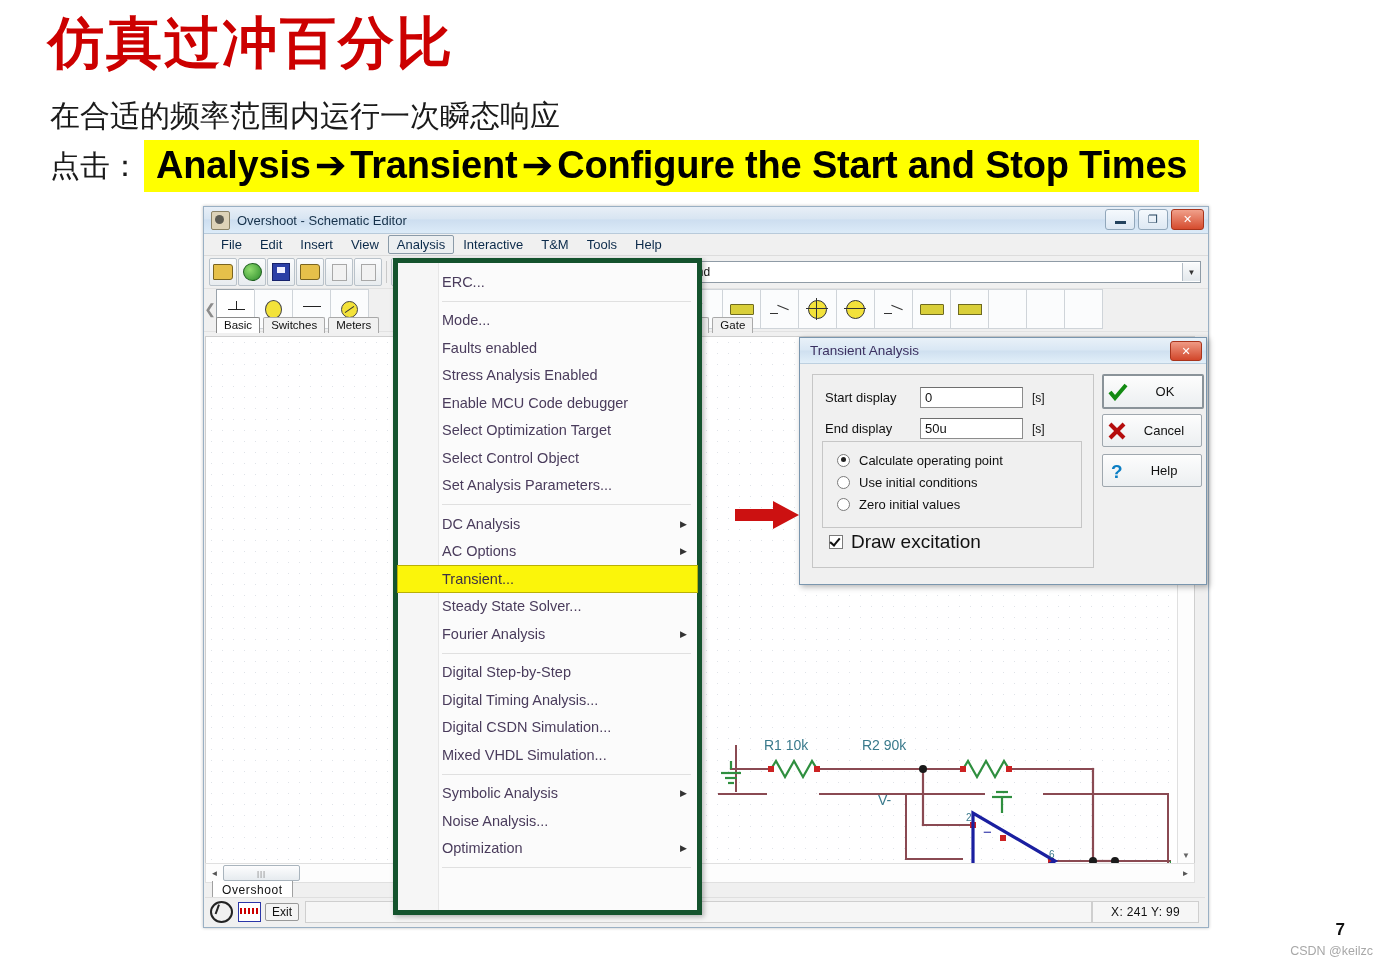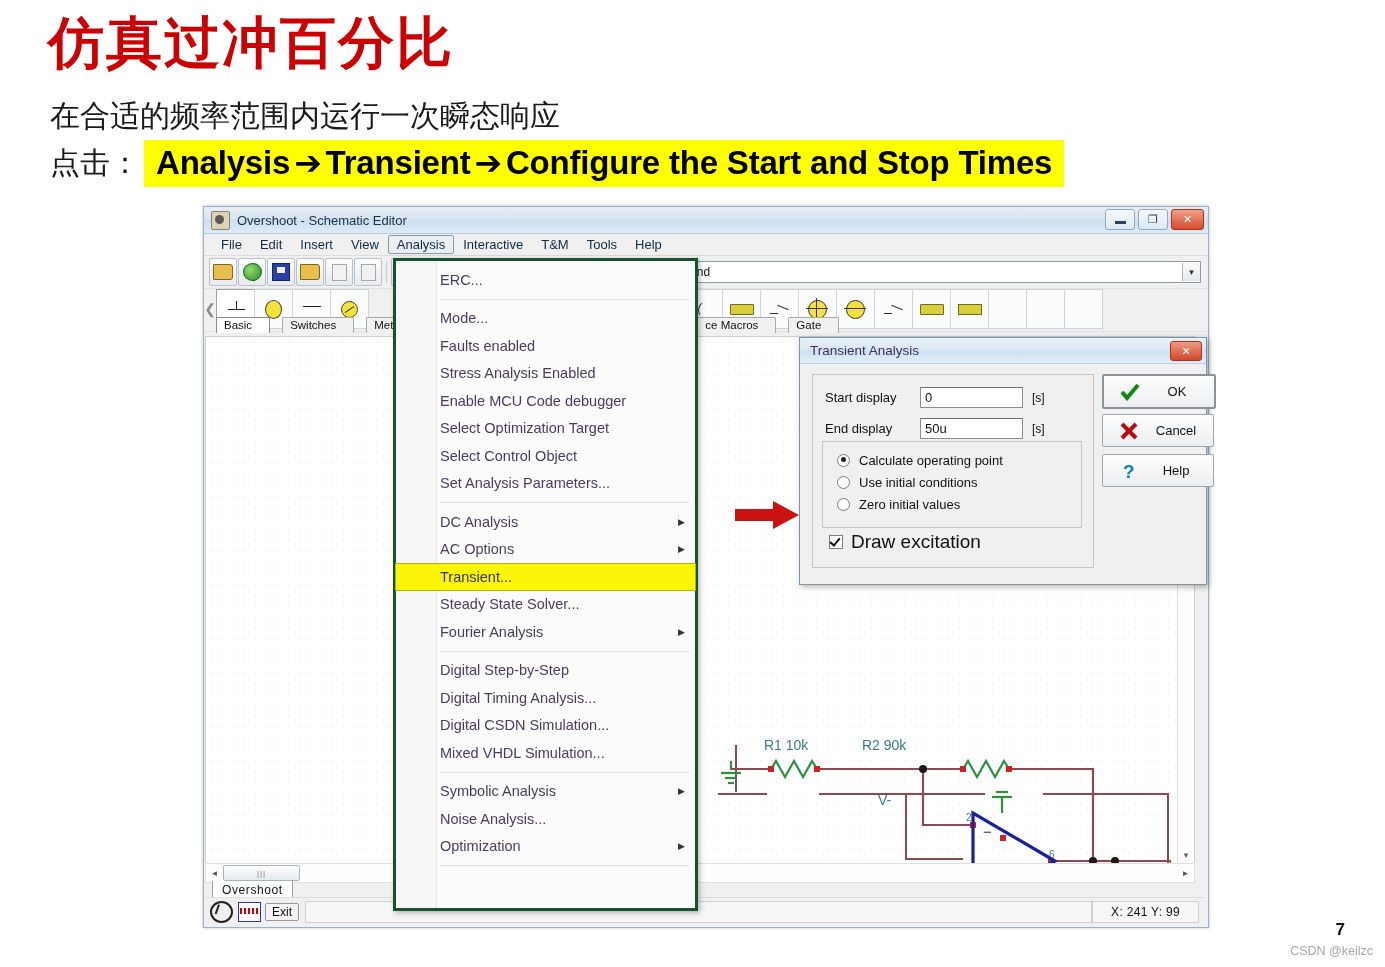--- a/index.html
+++ b/index.html
@@ -22,21 +22,21 @@
   }
   #click-row{
     position:absolute;left:50px;top:140px;display:flex;align-items:center;
   }
   #click-label{
     font-size:30px;color:#1a1a1a;white-space:nowrap;
     font-family:"Liberation Serif","DejaVu Serif",serif;
     padding-right:4px;
   }
   #click-highlight{
-    background:#ffff00;color:#000;font-weight:700;font-size:33px;
+    background:#ffff00;color:#000;font-weight:700;font-size:38px;
     padding:3px 12px 5px 12px;white-space:nowrap;letter-spacing:-0.2px;
   }
   .arrowglyph{font-family:"DejaVu Sans",sans-serif;padding:0 4px;}
 
   
   #app-window{
     position:absolute;left:203px;top:206px;width:1004px;height:720px;
     background:#f0f0f0;
     border:1px solid #9ab0c4;
     box-shadow:0 0 3px rgba(0,0,0,.25);
@@ -160,21 +160,21 @@
   .sym-src:after{content:"";position:absolute;left:-3px;top:7px;width:22px;height:1px;background:#333;}
   .sym-src.x:before{content:"";position:absolute;left:7px;top:-3px;width:1px;height:22px;background:#333;}
   .sym-coil{width:20px;height:16px;position:relative;color:#333;font-size:12px;}
   .sym-z{width:22px;height:9px;background:#d9cf3a;border:1px solid #6e6a20;}
 
   #tabrow{
     position:absolute;left:0;top:28px;display:flex;align-items:flex-end;padding-left:12px;
   }
   .ptab{
     font-size:11.5px;color:#111;background:#f1f1f1;border:1px solid #a9a9a9;
-    border-bottom:none;border-radius:2px 2px 0 0;padding:1px 17px 2px 7px;margin-right:12px;
+    border-bottom:none;border-radius:2px 2px 0 0;padding:1px 7px 2px 7px;margin-right:3px;
     white-space:nowrap;
     text-align:center;
   }
   .ptab.sel{background:#ffffff;border-color:#8a8a8a;}
 
   
   #canvas{
     position:absolute;left:1px;top:129px;width:988px;height:526px;
     background:#ffffff;
     background-image:radial-gradient(#dfe3e8 0.75px,transparent 0.8px);
@@ -224,21 +224,21 @@
   }
   #coordfield{
     width:105px;height:20px;border:1px solid #cfcfcf;background:#f6f6f6;
     display:flex;align-items:center;justify-content:center;
     font-size:12px;color:#111;margin-right:6px;letter-spacing:.3px;
   }
 
   
   #analysis-menu{
     position:absolute;left:393px;top:258px;width:299px;height:637px;
-    background:#fbfbfb;border:3px solid #14532d;
+    background:#fbfbfb;border:5px solid #14532d;
     box-shadow:2px 2px 5px rgba(0,0,0,.28);
     padding-top:5px;padding-bottom:5px;z-index:40;
   }
   #analysis-menu .gutter{
     position:absolute;left:0;top:0;width:40px;height:100%;
     background:#f6f6f6;border-right:1px solid #e6e6e6;
   }
   .mi{
     position:relative;height:27.5px;display:flex;align-items:center;
     padding-left:44px;font-size:14.5px;color:#4a3c5c;white-space:nowrap;z-index:2;
@@ -301,21 +301,21 @@
   }
   .chk.on:after{
     content:"";position:absolute;left:2px;top:0px;width:4px;height:8px;
     border-right:2px solid #111;border-bottom:2px solid #111;transform:rotate(40deg);
   }
   #drawex span{font-size:19px;color:#111;}
   .dlgbtn{
     position:absolute;left:302px;width:94px;height:31px;
     border:1px solid #9fa7ae;border-radius:2px;
     background:linear-gradient(to bottom,#fdfdfd,#eceff1);
-    display:flex;align-items:center;gap:8px;padding-left:16px;
+    display:flex;align-items:center;gap:8px;padding-left:4px;
   }
   .dlgbtn.primary{border:2px solid #8a9399;}
   .dlgbtn .lbl{font-size:13px;color:#111;flex:1;text-align:center;padding-right:8px;}
 
   
   #pagenum{position:absolute;right:40px;top:920px;font-size:17px;font-weight:700;color:#111;}
   #watermark{position:absolute;right:12px;top:944px;font-size:12.5px;color:#a8a8a8;}
 </style>
 </head>
 <body>

